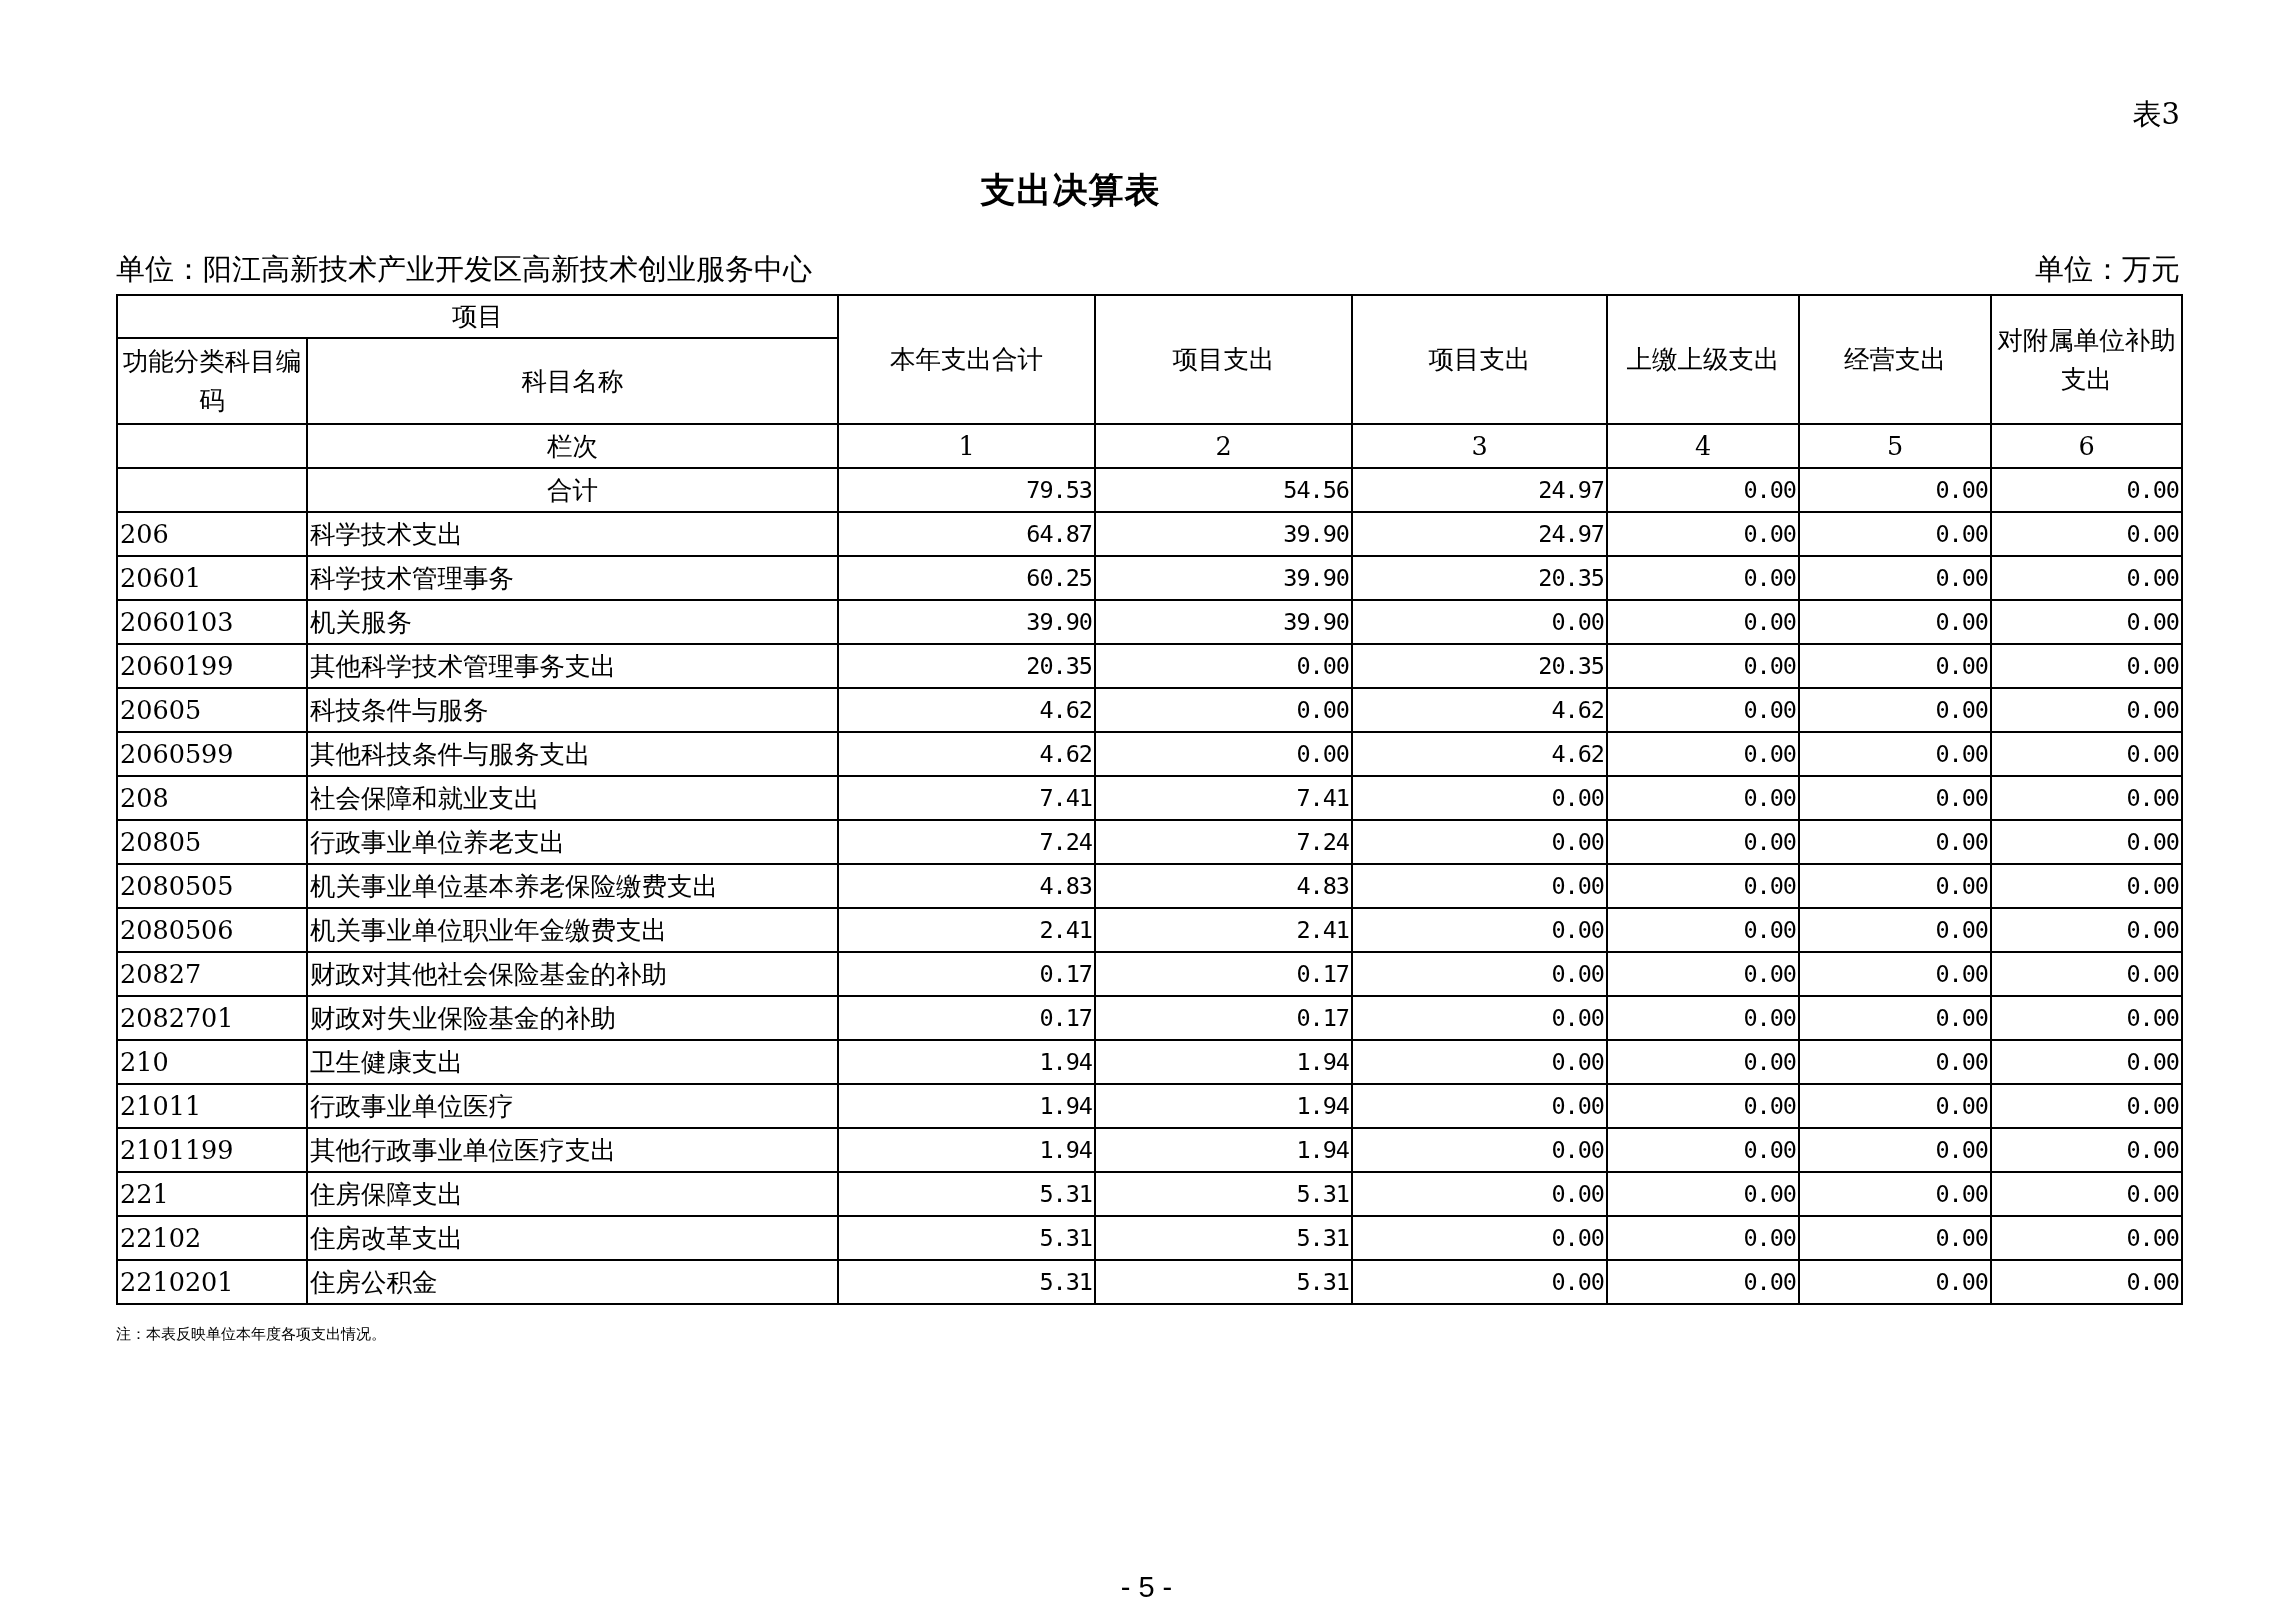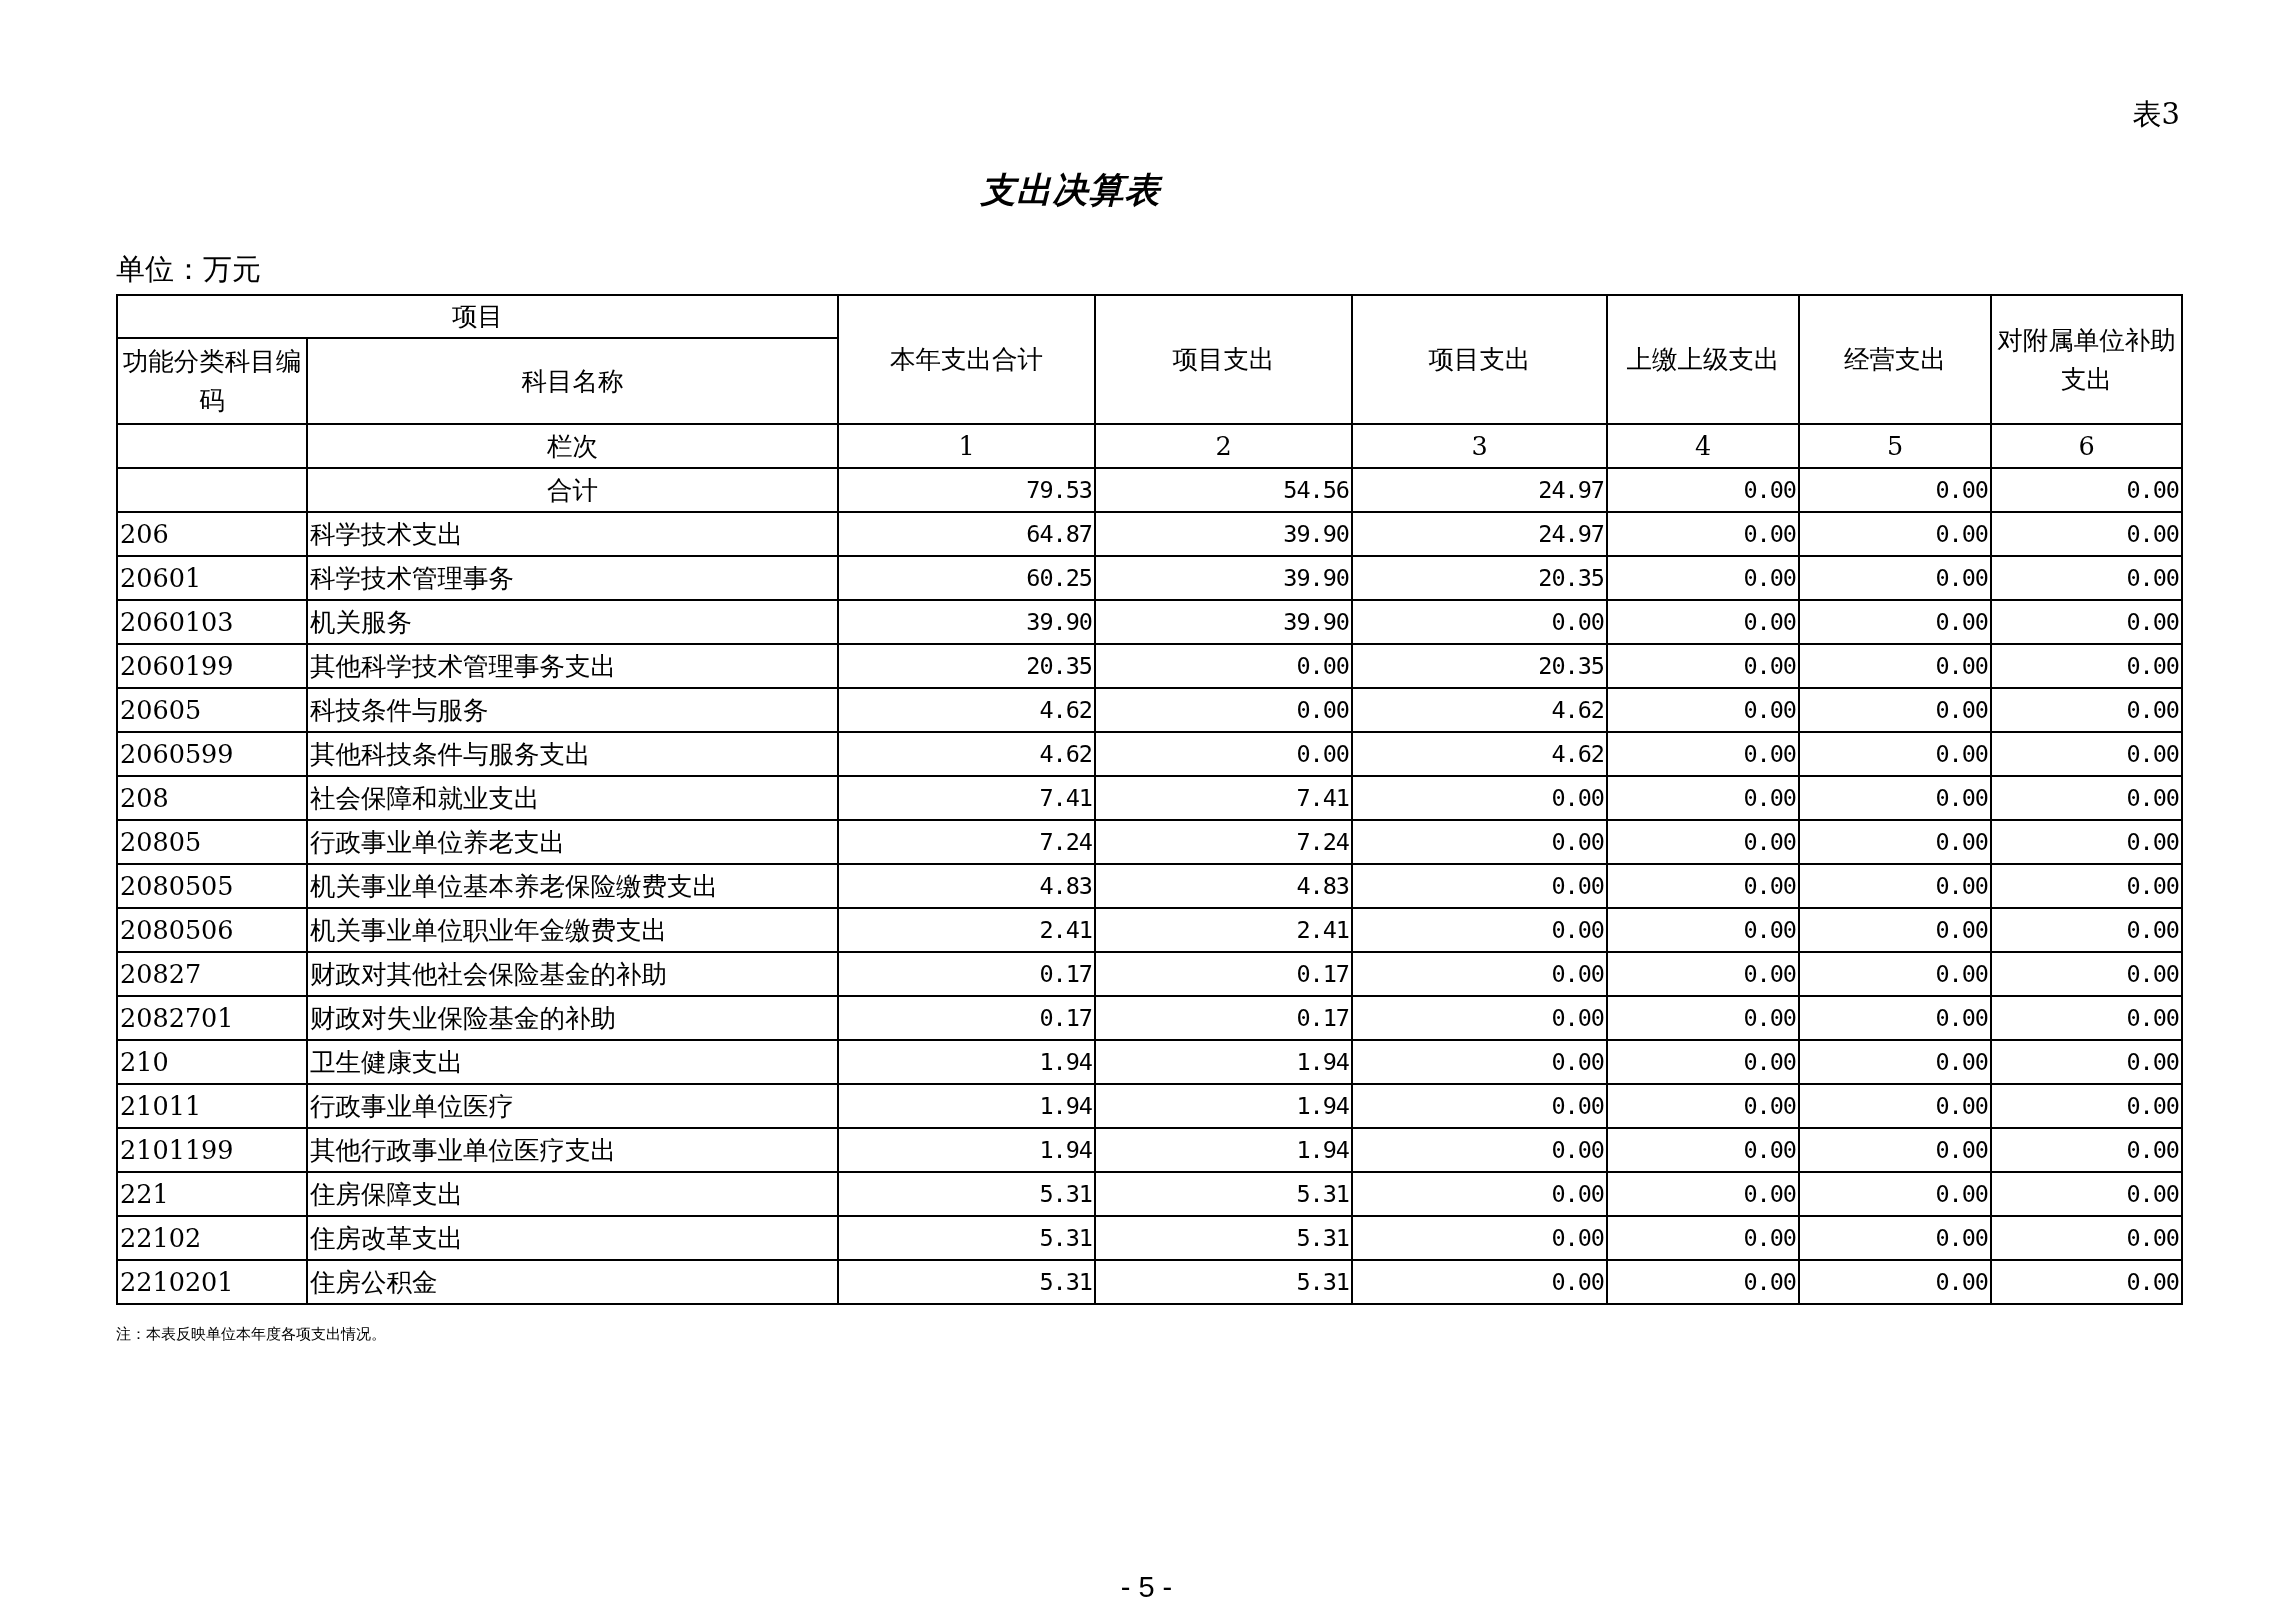--- a/index.html
+++ b/index.html
@@ -10,21 +10,20 @@
   }
   .table-no {
     position: absolute; right: 113px; top: 96px;
     font-size: 29px; line-height: 37px;
   }
   .doc-title {
     position: absolute; left: 0; width: 2141px; top: 169px;
     text-align: center; font-size: 35px; font-weight: bold; line-height: 43px;
     font-family: "DejaVu Sans", "Liberation Sans", sans-serif;
     letter-spacing: 1px;
-    font-style: italic;
   }
   .unit-line {
     position: absolute; left: 116px; width: 2064px; top: 251px;
     display: flex; justify-content: space-between;
     font-size: 29px; line-height: 37px;
   }
   table.ledger {
     position: absolute; left: 116px; top: 294px;
     width: 2065px; border-collapse: collapse; table-layout: fixed;
     font-size: 25.5px;
@@ -51,20 +50,21 @@
     text-align: center; font-size: 29px; line-height: 39px;
     font-family: "Liberation Sans", "DejaVu Sans", sans-serif;
   }
 </style>
 </head>
 <body>
 
 <div class="table-no">表3</div>
 <div class="doc-title">支出决算表</div>
 <div class="unit-line">
+  <span>单位：阳江高新技术产业开发区高新技术创业服务中心</span>
   <span>单位：万元</span>
 </div>
 
 <table class="ledger">
   <colgroup>
     <col style="width:190px">
     <col style="width:531px">
     <col style="width:257px">
     <col style="width:257px">
     <col style="width:255px">

